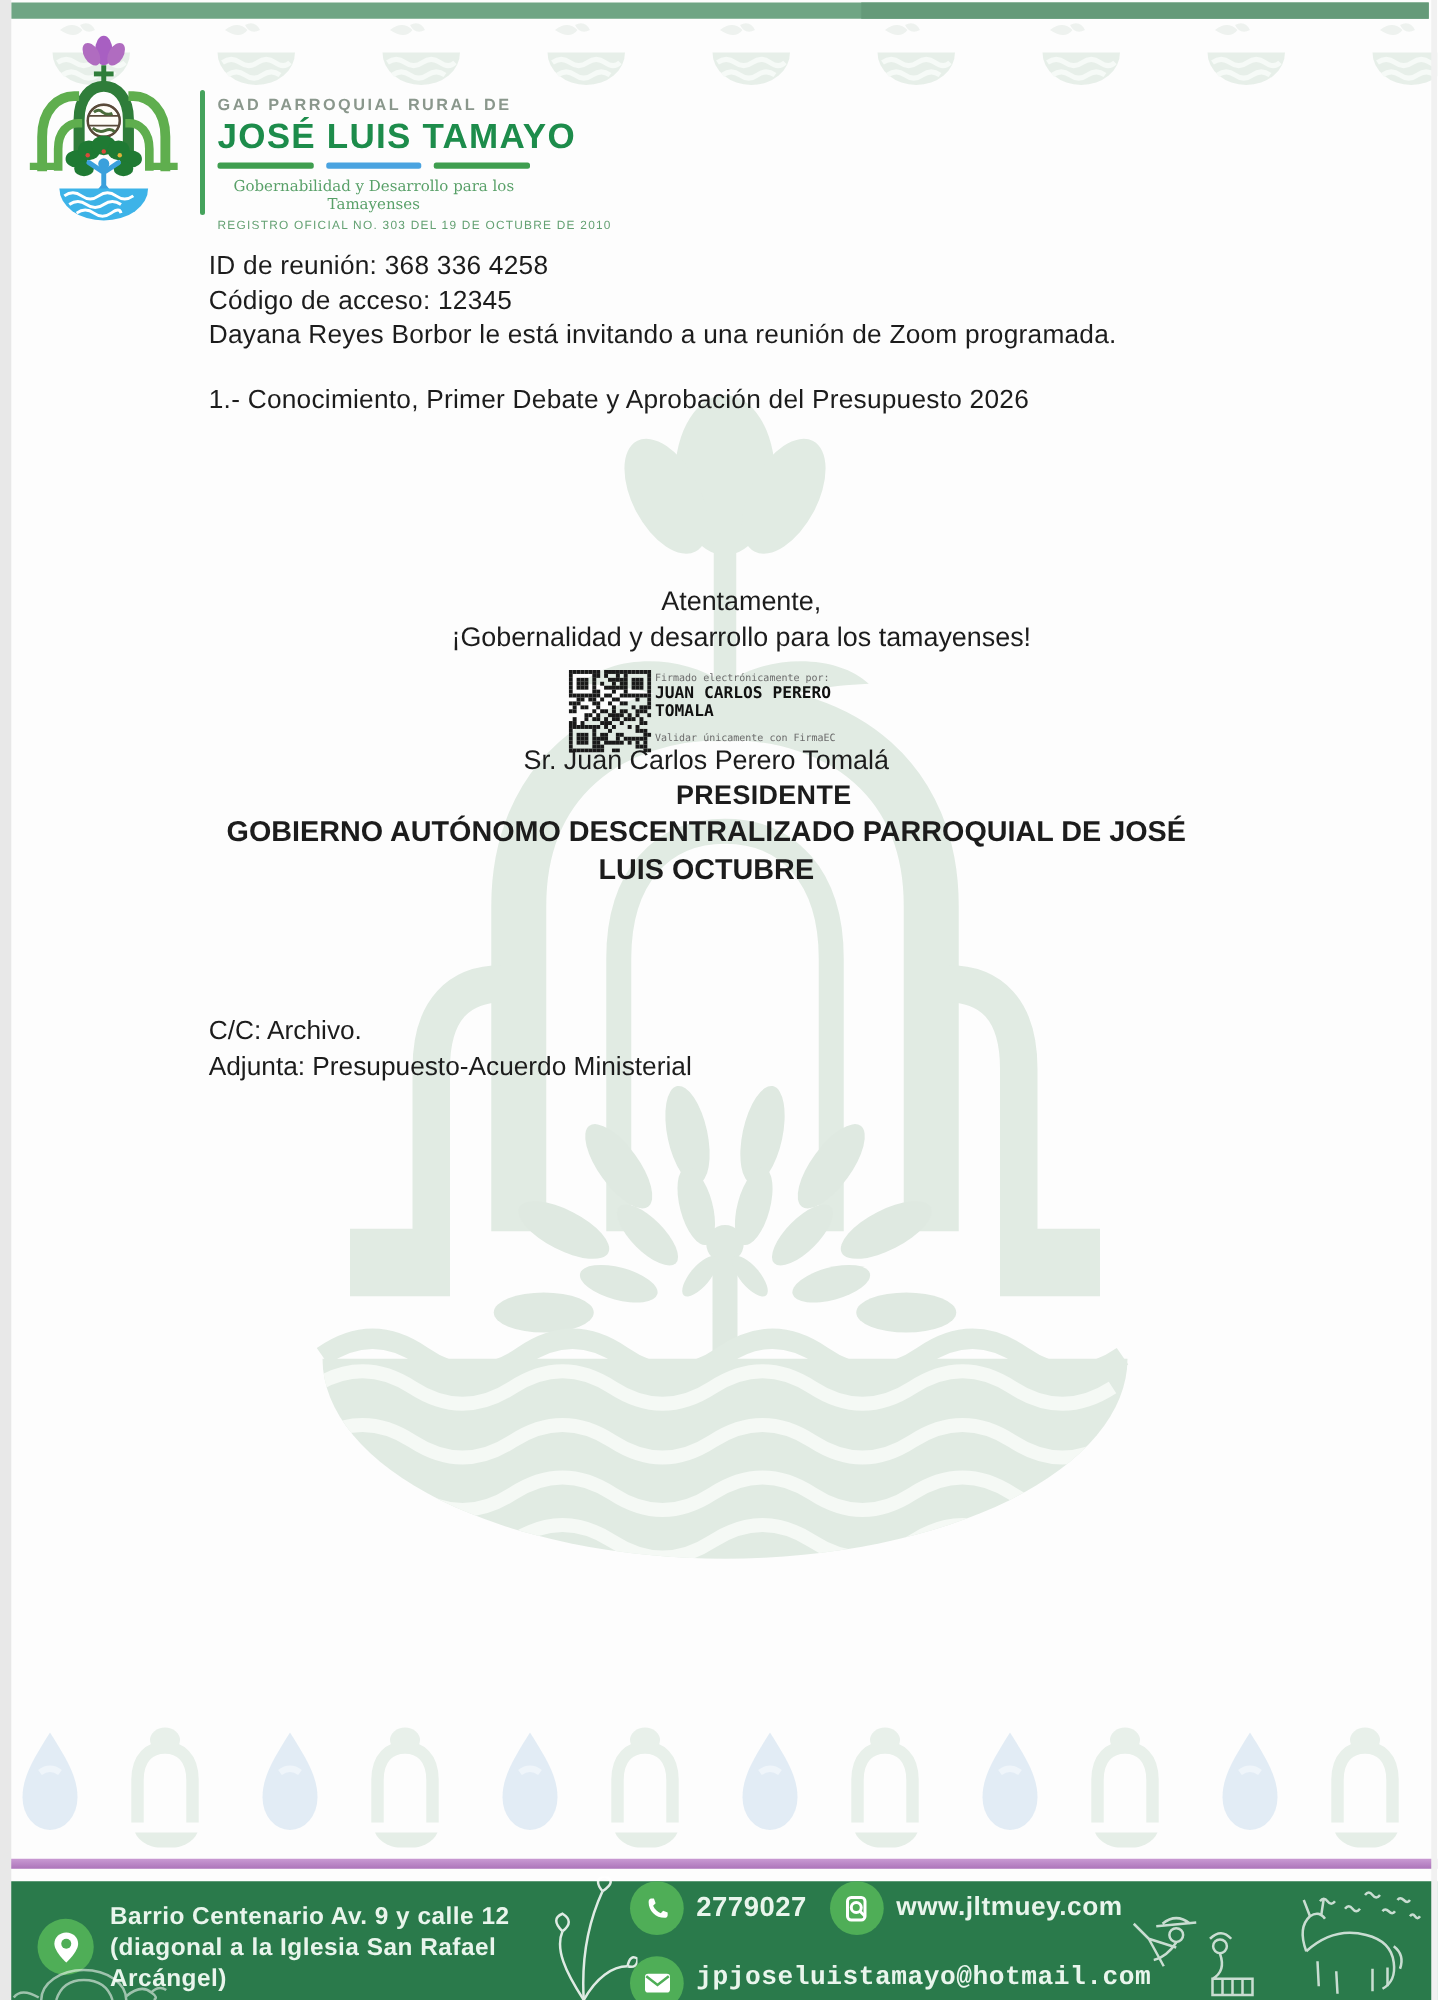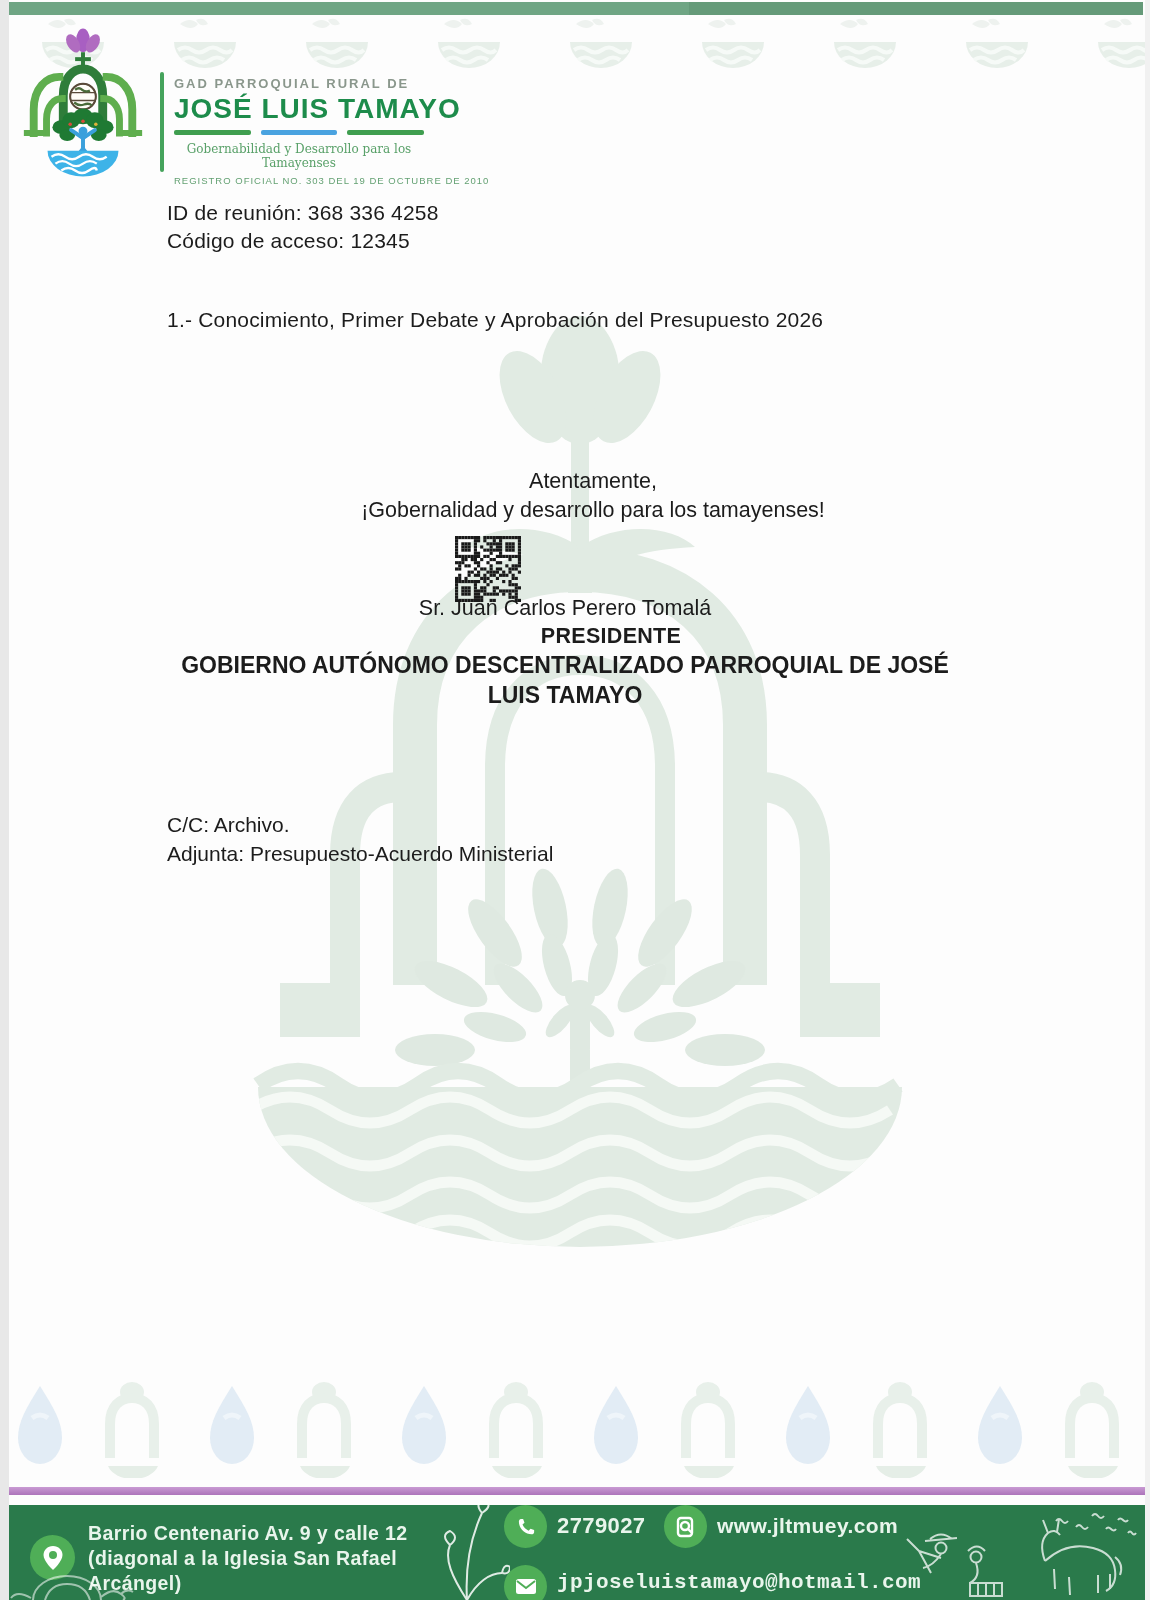--- a/index.html
+++ b/index.html
@@ -291,20 +291,21 @@
       <path d="M0 815 q40 -26 80 0 t80 0 t80 0 t80 0 t80 0 t80 0 t80 0 t80 0"></path>
       <path d="M0 858 q40 -26 80 0 t80 0 t80 0 t80 0 t80 0 t80 0 t80 0 t80 0"></path>
       <path d="M0 900 q40 -26 80 0 t80 0 t80 0 t80 0 t80 0 t80 0 t80 0 t80 0"></path>
       <path d="M0 938 q40 -26 80 0 t80 0 t80 0 t80 0 t80 0 t80 0 t80 0 t80 0"></path>
     </g>
   </svg>
 
   <div class="bodyblock b1">
     <div>ID de reunión: 368 336 4258</div>
     <div>Código de acceso: 12345</div>
+    <div>Dayana Reyes Borbor le está invitando a una reunión de Zoom programada.</div>
   </div>
   <div class="bodyblock b2">
     <div>1.- Conocimiento, Primer Debate y Aprobación del Presupuesto 2026</div>
   </div>
 
   <div class="centerblock closing">
     <div>Atentamente,</div>
     <div>¡Gobernalidad y desarrollo para los tamayenses!</div>
   </div>
 
@@ -543,26 +544,32 @@
           <rect x="12.56" y="62.800000000000004" width="3.14" height="3.14"></rect>
           <rect x="15.700000000000001" y="62.800000000000004" width="3.14" height="3.14"></rect>
           <rect x="18.84" y="62.800000000000004" width="3.14" height="3.14"></rect>
           <rect x="21.98" y="62.800000000000004" width="3.14" height="3.14"></rect>
           <rect x="25.12" y="62.800000000000004" width="3.14" height="3.14"></rect>
           <rect x="34.54" y="62.800000000000004" width="3.14" height="3.14"></rect>
           <rect x="37.68" y="62.800000000000004" width="3.14" height="3.14"></rect>
           <rect x="59.660000000000004" y="62.800000000000004" width="3.14" height="3.14"></rect>
           <rect x="62.800000000000004" y="62.800000000000004" width="3.14" height="3.14"></rect>
         </svg></div>
+    <div class="stamp-text">
+      <div class="stamp-small">Firmado electrónicamente por:</div>
+      <div class="stamp-name">JUAN CARLOS PERERO</div>
+      <div class="stamp-name">TOMALA</div>
+      <div class="stamp-small v">Validar únicamente con FirmaEC</div>
+    </div>
   </div>
 
   <div class="centerblock signer">Sr. Juan Carlos Perero Tomalá</div>
   <div class="centerblock sig-title">PRESIDENTE</div>
   <div class="centerblock sig-org">
-    <div class="inner">GOBIERNO AUTÓNOMO DESCENTRALIZADO PARROQUIAL DE JOSÉ LUIS TAMAYO</div>
+    <div class="inner">GOBIERNO AUTÓNOMO DESCENTRALIZADO PARROQUIAL DE JOSÉ LUIS OCTUBRE</div>
   </div>
 
   <div class="ccblock">
     <div>C/C: Archivo.</div>
     <div>Adjunta: Presupuesto-Acuerdo Ministerial</div>
   </div>
 
   <div class="purple-line"></div>
 
   <div class="footer">

